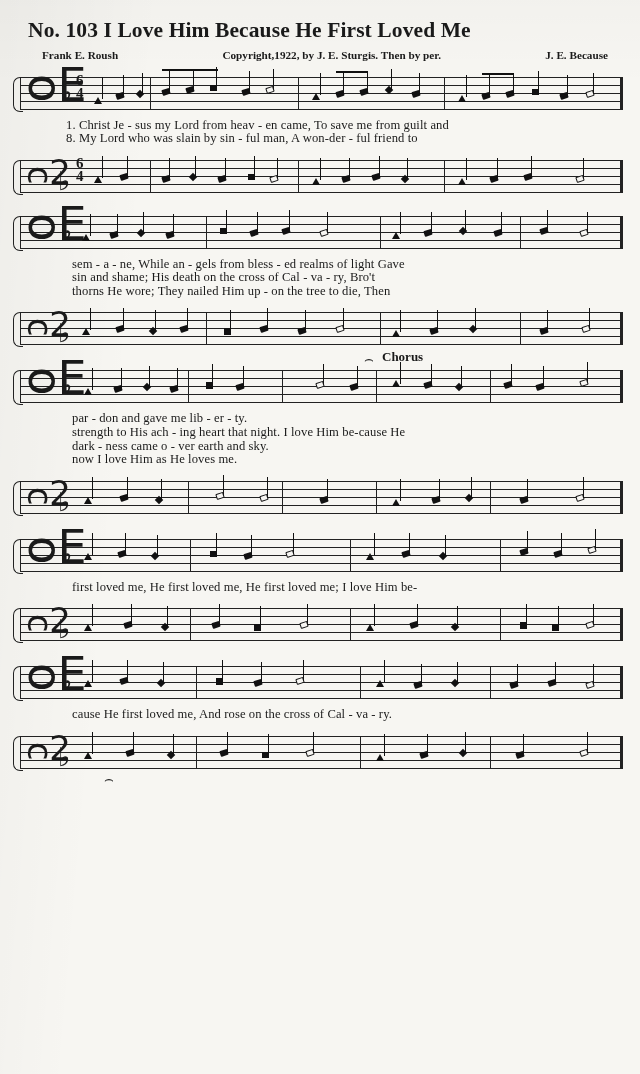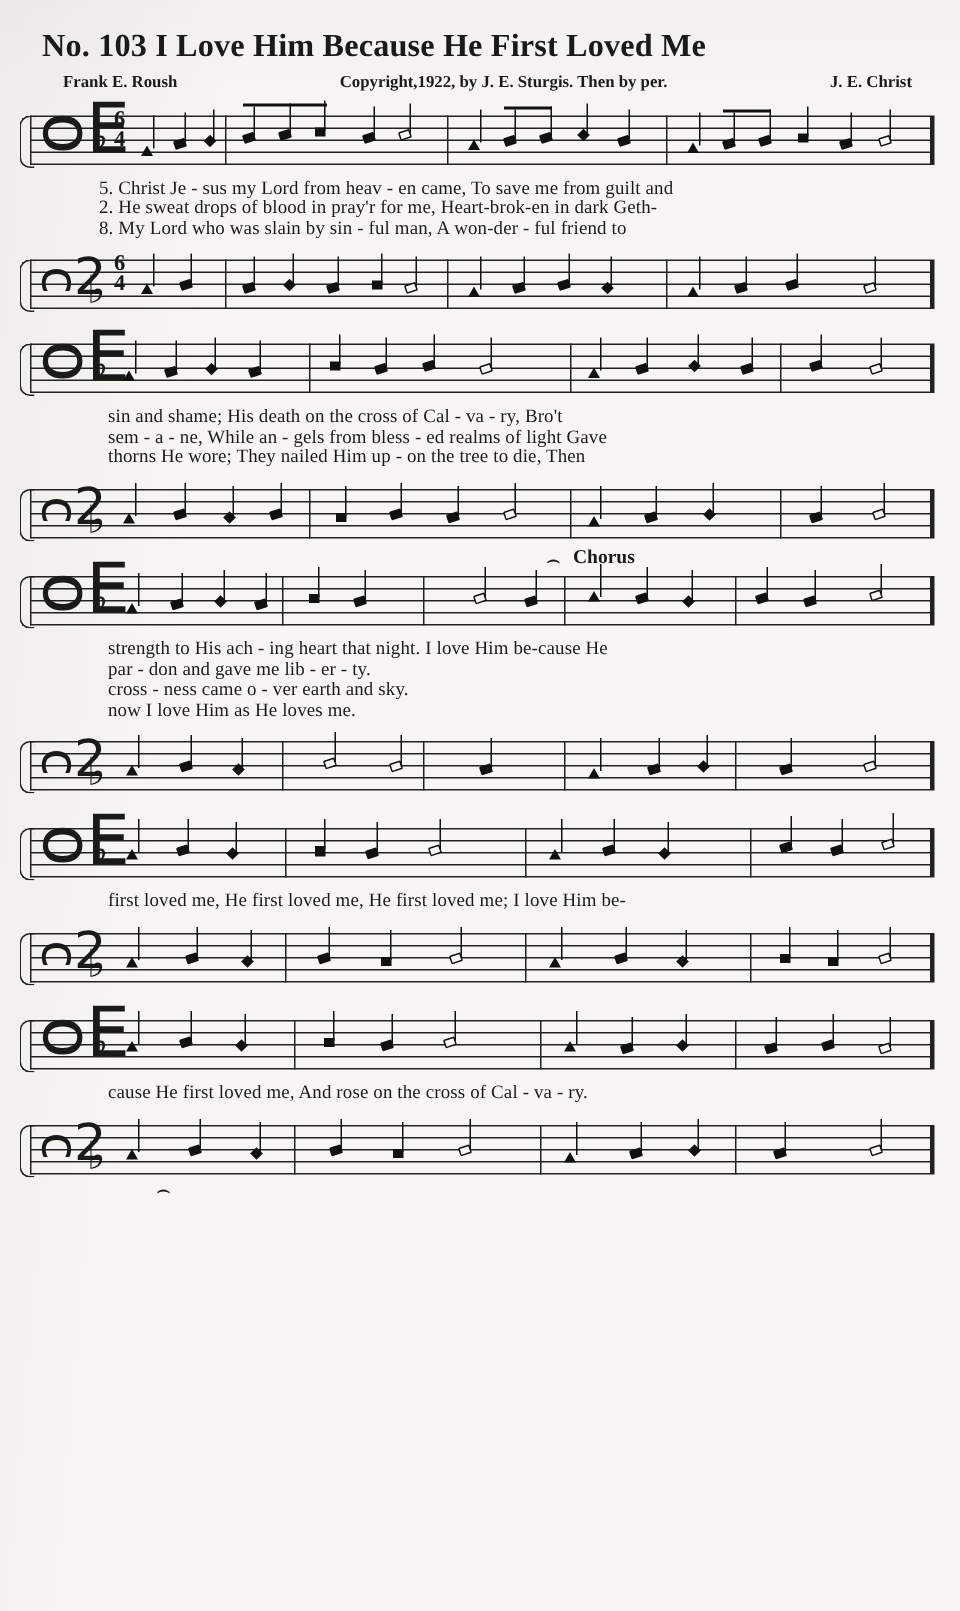--- a/index.html
+++ b/index.html
@@ -195,21 +195,21 @@
 <body>
 
 <div class="page">
   <div class="sheet">
 
     <div class="title">No. 103  I Love Him Because He First Loved Me</div>
 
     <div class="credits">
       <span class="lyricist">Frank E. Roush</span>
       <span class="copyright">Copyright,1922, by J. E. Sturgis.  Then by per.</span>
-      <span class="composer">J. E. Christ</span>
+      <span class="composer">J. E. Because</span>
     </div>
 
     <div class="system" style="margin-top:8px;">
 
       <div class="staff">
         <div class="brace" style="top:6px;height:33px;"></div>
         <div class="lines">
             <i></i>
             <i></i>
             <i></i>
@@ -264,22 +264,21 @@
         <div class="beam" style="left:462px;top:2px;width:32px;"></div>
         <div class="head sq" style="left:512px;top:18px;"></div>
           <div class="stem" style="left:518px;top:0;height:20px;"></div>
         <div class="head" style="left:540px;top:22px;"></div>
           <div class="stem" style="left:547px;top:4px;height:20px;"></div>
         <div class="head open" style="left:566px;top:20px;"></div>
           <div class="stem" style="left:573px;top:2px;height:20px;"></div>
       </div>
 
       <div class="lyrics">
-        <span class="row vn">5. Christ Je - sus my Lord from heav - en came, To  save me from guilt and</span>
-        <span class="row vn">2. He sweat drops of blood in  pray'r for me, Heart-brok-en in dark Geth-</span>
+        <span class="row vn">1. Christ Je - sus my Lord from heav - en came, To  save me from guilt and</span>
         <span class="row vn">8. My Lord who was slain  by   sin - ful man,  A    won-der - ful friend to</span>
       </div>
 
       <div class="staff" style="margin-top:6px;">
         <div class="brace" style="top:6px;height:33px;"></div>
         <div class="lines">
             <i></i>
             <i></i>
             <i></i>
             <i></i>
@@ -369,22 +368,22 @@
           <div class="stem" style="left:445px;top:0;height:20px;"></div>
         <div class="head" style="left:474px;top:20px;"></div>
           <div class="stem" style="left:481px;top:2px;height:20px;"></div>
         <div class="head" style="left:520px;top:18px;"></div>
           <div class="stem" style="left:527px;top:0;height:20px;"></div>
         <div class="head open" style="left:560px;top:20px;"></div>
           <div class="stem" style="left:567px;top:2px;height:20px;"></div>
       </div>
 
       <div class="lyrics centered">
+        <span class="row vn">sem - a - ne,  While an - gels from bless - ed  realms of  light  Gave</span>
         <span class="row vn">sin  and shame; His  death  on   the  cross  of   Cal - va - ry,  Bro't</span>
-        <span class="row vn">sem - a - ne,  While an - gels from bless - ed  realms of  light  Gave</span>
         <span class="row vn">thorns He wore; They nailed Him  up - on    the    tree  to  die,   Then</span>
       </div>
 
       <div class="staff" style="margin-top:6px;">
         <div class="brace" style="top:6px;height:33px;"></div>
         <div class="lines">
             <i></i>
             <i></i>
             <i></i>
             <i></i>
@@ -470,23 +469,23 @@
           <div class="stem" style="left:441px;top:2px;height:20px;"></div>
         <div class="head" style="left:484px;top:18px;"></div>
           <div class="stem" style="left:491px;top:0;height:20px;"></div>
         <div class="head" style="left:516px;top:20px;"></div>
           <div class="stem" style="left:523px;top:2px;height:20px;"></div>
         <div class="head open" style="left:560px;top:16px;"></div>
           <div class="stem" style="left:567px;top:-2px;height:20px;"></div>
       </div>
 
       <div class="lyrics centered">
+        <span class="row vn">par - don and gave me  lib - er - ty.</span>
         <span class="row vn">strength to  His  ach - ing  heart that night.  I  love Him be-cause He</span>
-        <span class="row vn">par - don and gave me  lib - er - ty.</span>
-        <span class="row vn">cross - ness came  o - ver  earth and sky.</span>
+        <span class="row vn">dark - ness came  o - ver  earth and sky.</span>
         <span class="row vn">now   I   love Him as   He  loves me.</span>
       </div>
 
       <div class="staff" style="margin-top:6px;">
         <div class="brace" style="top:6px;height:33px;"></div>
         <div class="lines">
             <i></i>
             <i></i>
             <i></i>
             <i></i>

